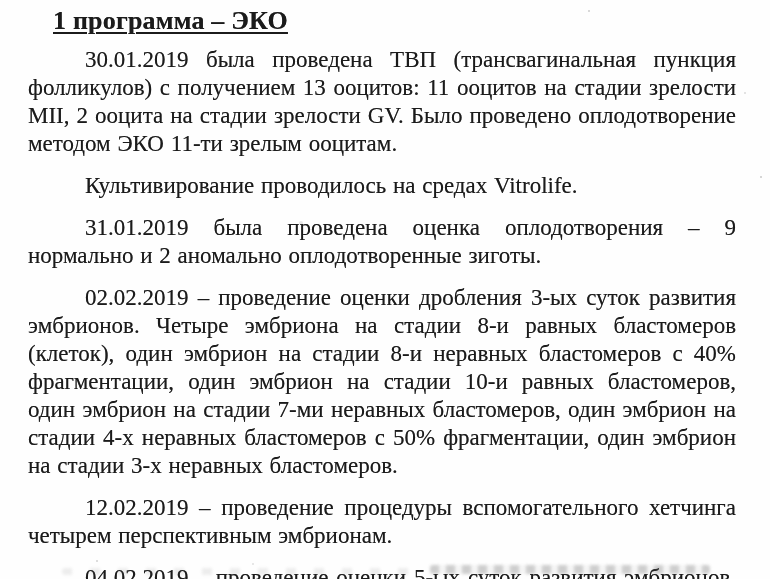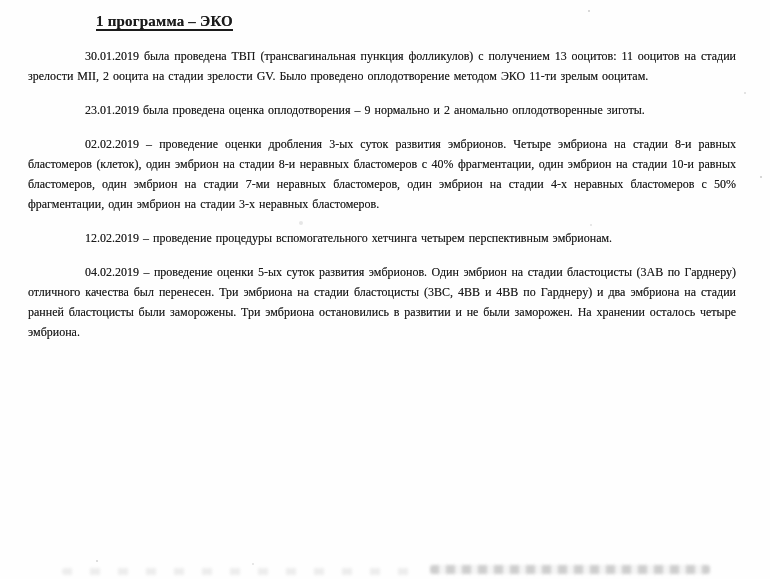--- a/index.html
+++ b/index.html
@@ -22,35 +22,35 @@
     font-family:"Liberation Serif","DejaVu Serif",serif;
     color:var(--ink);
   }
   .content{
     position:absolute;
     left:28px;
     top:4px;
     width:708px;
   }
   .doc-title{
-    font-size:15px;
+    font-size:26px;
     font-weight:bold;
     line-height:26px;
-    margin:4px 0 12px 68px;
+    margin:4px 0 12px 25px;
     text-decoration:underline;
     text-decoration-thickness:2px;
     text-underline-offset:3px;
     display:inline-block;
     letter-spacing:0.2px;
     text-shadow:0 0 0.5px rgba(25,25,25,0.65);
   }
   .doc-body{margin:0;}
   .para{
-    font-size:12px;
-    line-height:20px;
+    font-size:23px;
+    line-height:28px;
     text-align:justify;
     text-indent:57px;
     margin:0 0 14px 0;
     word-spacing:1px;
     text-shadow:0 0 0.5px rgba(25,25,25,0.55);
   }
   
   .speckles{
     position:absolute;
     left:0;top:0;width:2px;height:2px;
@@ -85,21 +85,22 @@
   }
 </style>
 </head>
 <body>
 
 <div class="page">
   <div class="content">
     <h1 class="doc-title">1 программа – ЭКО</h1>
     <div class="doc-body">
         <p class="para">30.01.2019 была проведена ТВП (трансвагинальная пункция фолликулов) с получением 13 ооцитов: 11 ооцитов на стадии зрелости MII, 2 ооцита на стадии зрелости GV. Было проведено оплодотворение методом ЭКО 11-ти зрелым ооцитам.</p>
-        <p class="para">23.01.2019 была проведена оценка оплодотворения – 9 нормально и 2 аномально оплодотворенные зиготы.</p>
+        <p class="para">Культивирование проводилось на средах Vitrolife.</p>
+        <p class="para">31.01.2019 была проведена оценка оплодотворения – 9 нормально и 2 аномально оплодотворенные зиготы.</p>
         <p class="para">02.02.2019 – проведение оценки дробления 3-ых суток развития эмбрионов. Четыре эмбриона на стадии 8-и равных бластомеров (клеток), один эмбрион на стадии 8-и неравных бластомеров с 40% фрагментации, один эмбрион на стадии 10-и равных бластомеров, один эмбрион на стадии 7-ми неравных бластомеров, один эмбрион на стадии 4-х неравных бластомеров с 50% фрагментации, один эмбрион на стадии 3-х неравных бластомеров.</p>
         <p class="para">12.02.2019 – проведение процедуры вспомогательного хетчинга четырем перспективным эмбрионам.</p>
         <p class="para">04.02.2019 – проведение оценки 5-ых суток развития эмбрионов. Один эмбрион на стадии бластоцисты (3АВ по Гарднеру) отличного качества был перенесен. Три эмбриона на стадии бластоцисты (3ВС, 4ВВ и 4ВВ по Гарднеру) и два эмбриона на стадии ранней бластоцисты были заморожены. Три эмбриона остановились в развитии и не были заморожен. На хранении осталось четыре эмбриона.</p>
       </div>
   </div>
   <div class="speckles"></div>
   <div class="bleed bleed-left"></div>
   <div class="bleed bleed-right"></div>
 </div>
 

